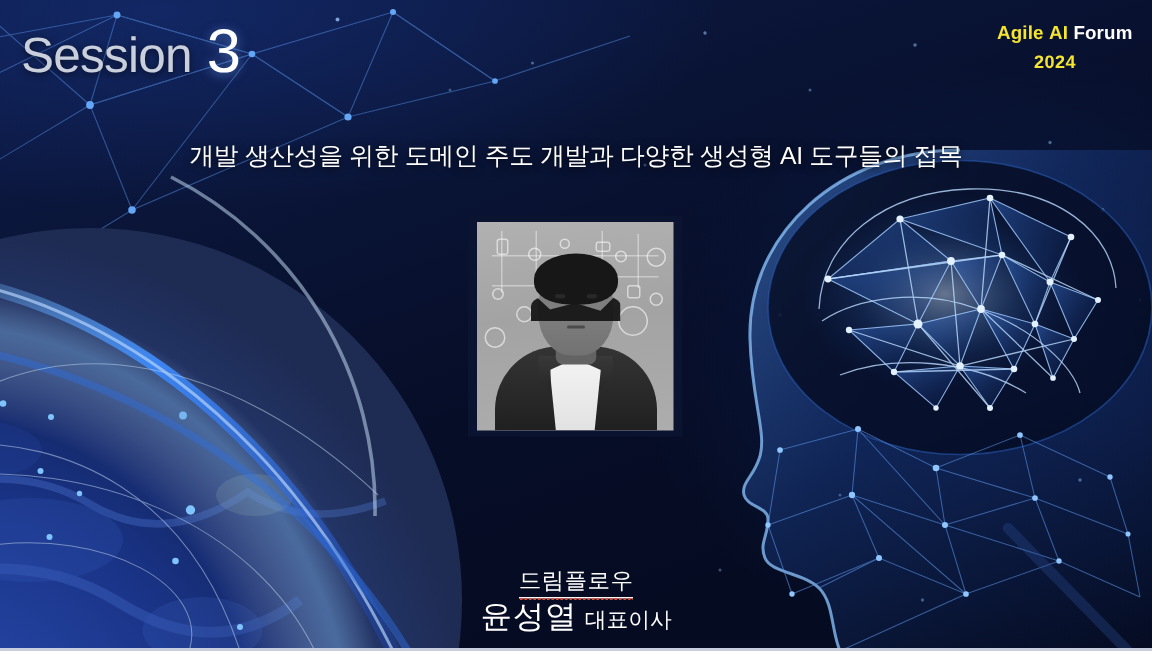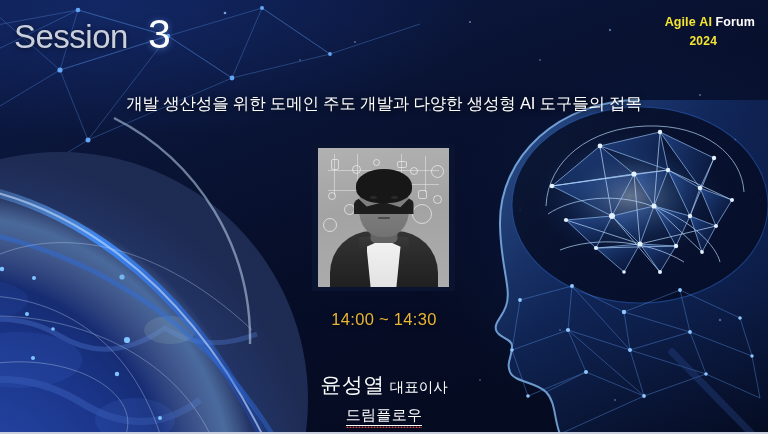--- a/index.html
+++ b/index.html
@@ -21,21 +21,21 @@
     overflow:hidden;
     border-bottom:2px solid #c8cede;
   }
 
   
   .layer { position:absolute; inset:0; pointer-events:none; }
 
   
   #session-block {
     position:absolute; left:14px; top:14px;
-    display:flex; align-items:baseline; gap:20px;
+    display:flex; align-items:baseline; gap:10px;
     z-index:8;
   }
   #session-word {
     font-size:33px; font-weight:400; letter-spacing:-0.5px;
     color:#c9cfdb;
     text-shadow:0 1px 5px rgba(0,0,0,0.6);
     line-height:1;
   }
   #session-num {
     font-size:41px; font-weight:400; color:#ffffff;
@@ -468,26 +468,25 @@
       <div id="neck"></div>
       <div id="head"></div>
       <div id="hair"></div>
       <div class="eye" id="eyeL"></div>
       <div class="eye" id="eyeR"></div>
       <div id="mouth"></div>
     </div>
   </div>
 
   <div id="time-block">
-    <div id="time-value">14:00 ~ 14:30</div>
   </div>
 
   <div id="speaker-block">
-    <div id="speaker-line">
-      <span id="speaker-name">윤성열</span><span id="speaker-role">대표이사</span>
-    </div>
     <div id="company-wrap">
       <span id="company">드림플로우</span>
       <span id="spell-underline"></span>
     </div>
+    <div id="speaker-line">
+      <span id="speaker-name">윤성열</span><span id="speaker-role">대표이사</span>
+    </div>
   </div>
 
 </div>
 
 </body></html>

